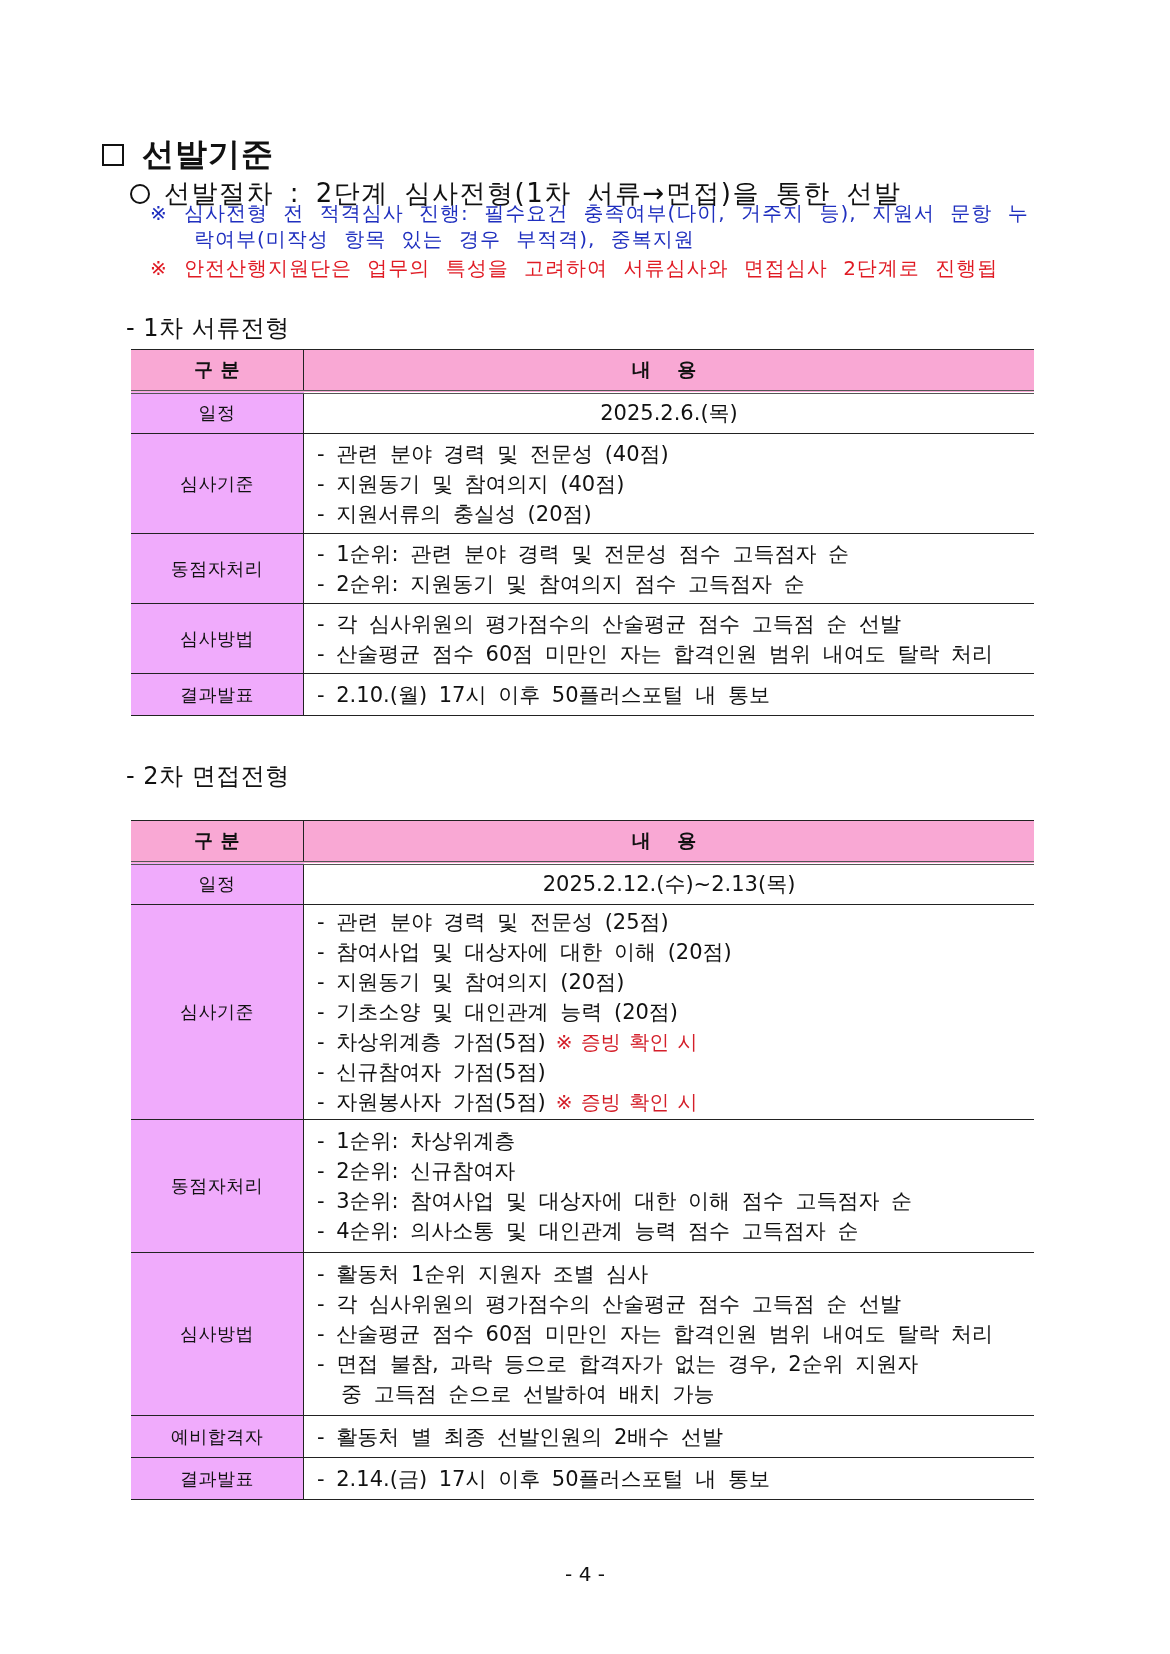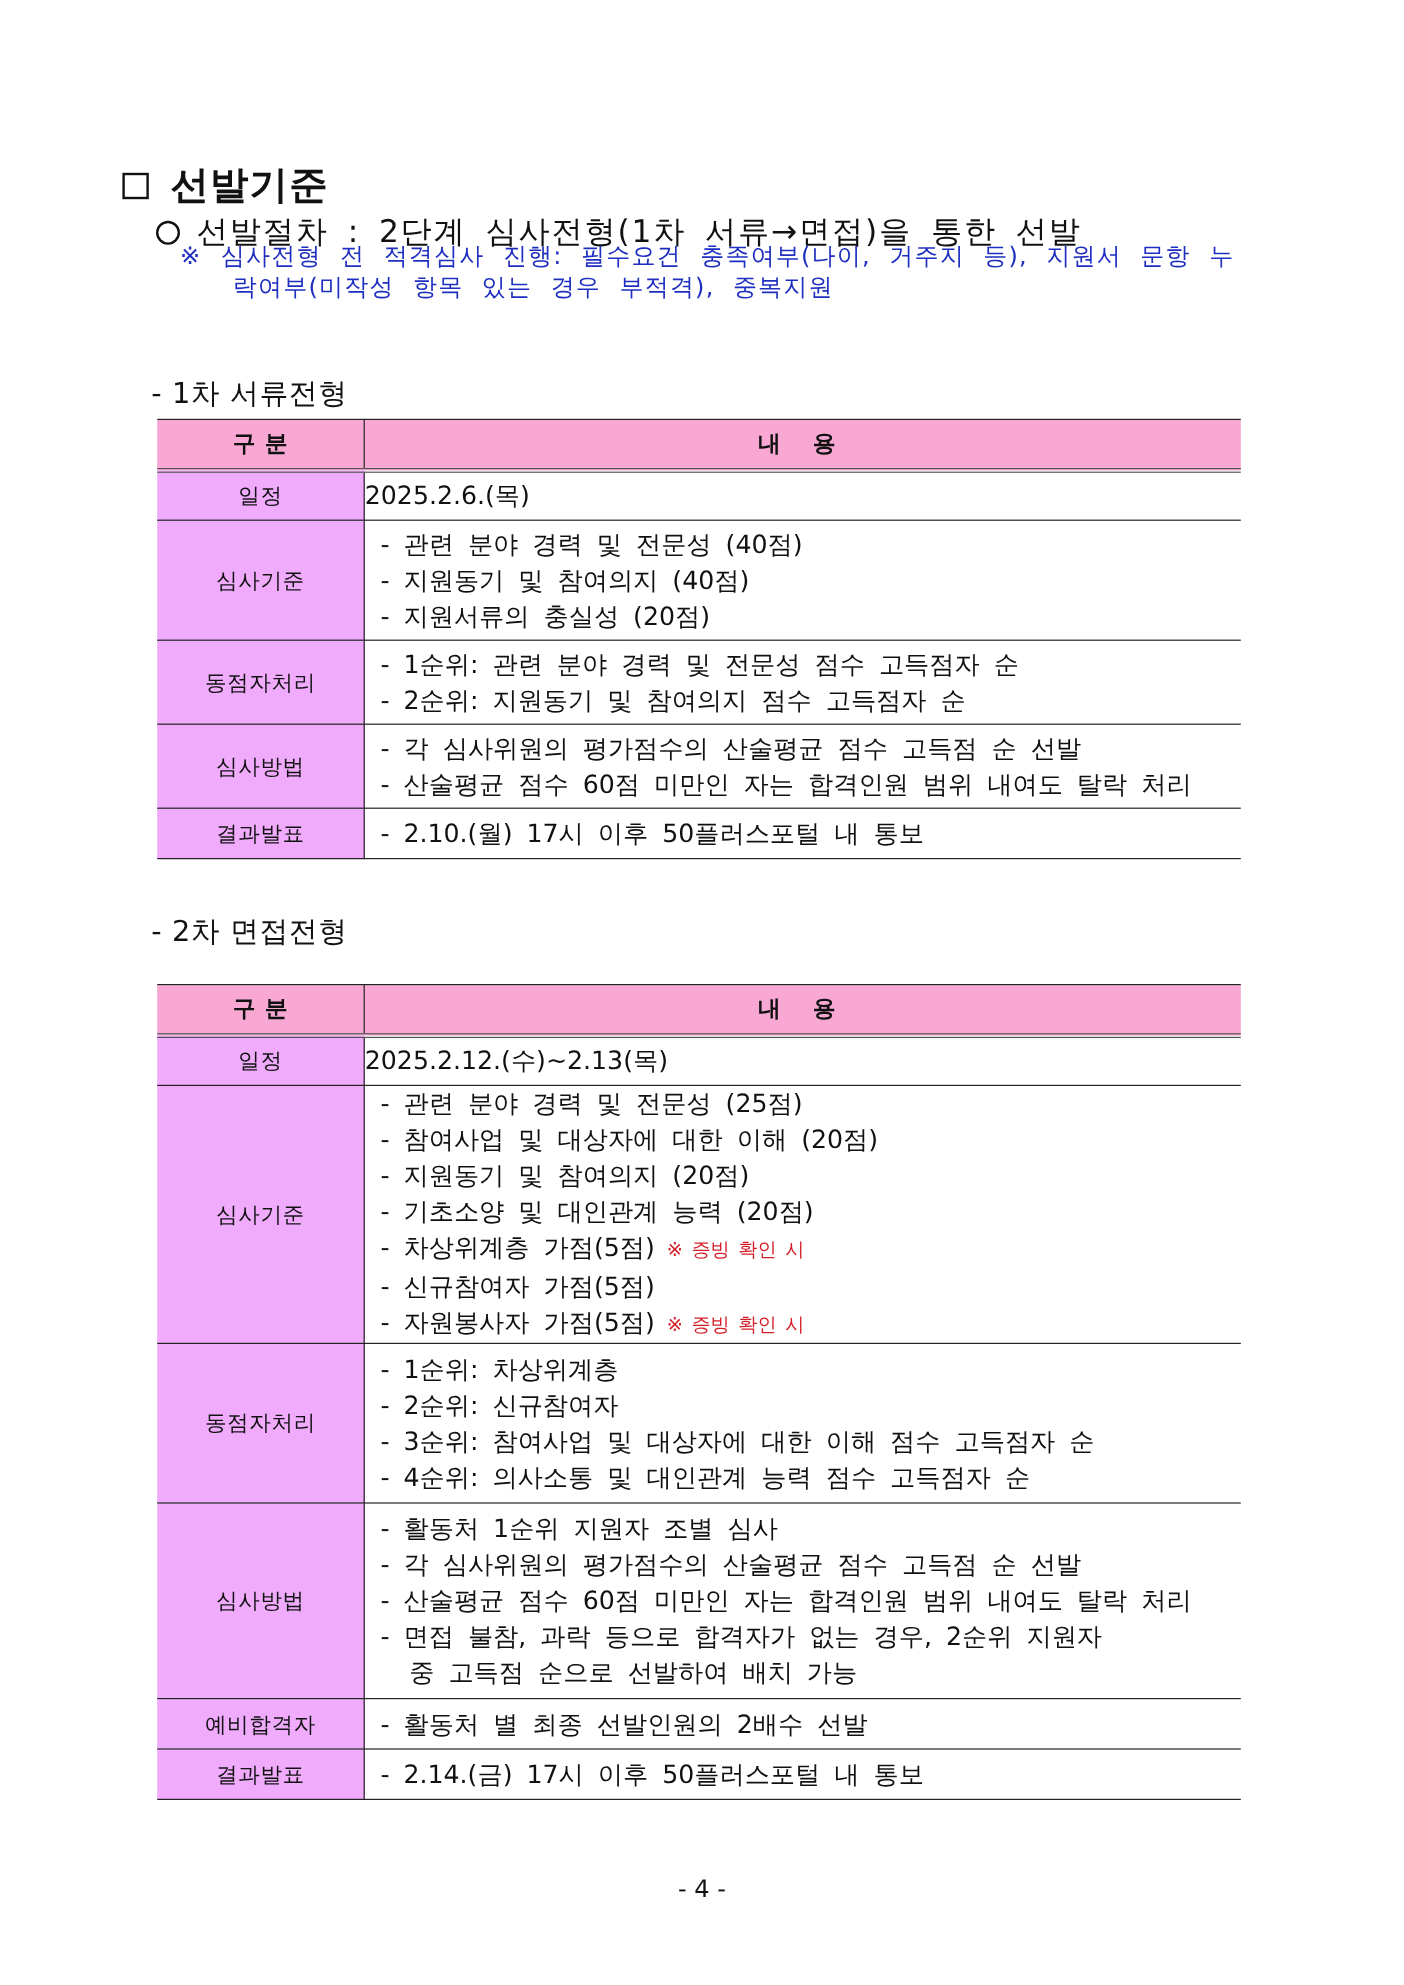--- a/index.html
+++ b/index.html
@@ -27,24 +27,24 @@
     .subhead { left: 126px; font-size: 24px; letter-spacing: 0.5px; }
 
     
     .tbl { position: absolute; left: 131px; width: 903px; border-collapse: collapse; }
     .tbl td, .tbl th { padding: 0; border-top: 1.5px solid #222; border-bottom: 1.5px solid #222; }
     .tbl .lab { width: 172px; background: #f0abfc; text-align: center; font-size: 18px; border-right: 1.5px solid #222; letter-spacing: 0.5px; }
     .tbl .hdr th { background: #f9a8d4; font-weight: bold; font-size: 19px; border-bottom: 4px double #555; }
     .tbl .hdr th.lab { border-bottom: 4px double #555; }
     .tbl .hdr .content-h { text-align: center; letter-spacing: 10px; }
     .tbl .val { font-size: 21px; padding-left: 13px; line-height: 30px; vertical-align: middle; word-spacing: 5px; }
-    .tbl .center { text-align: left; padding-left: 0; }
+    .tbl .center { text-align: center; padding-left: 0; }
     .tbl .line { display: block; }
     .tbl .line.indent { padding-left: 24px; }
-    .tbl .note-inline { color: #d41f2a; font-size: 16px; margin-left: 10px; word-spacing: 2px; margin-top: 44px; }
+    .tbl .note-inline { color: #d41f2a; font-size: 20px; margin-left: 10px; word-spacing: 2px; margin-top: 44px; }
 
     .page-num { left: 0; width: 1170px; top: 1562px; text-align: center; font-size: 20px; }
   </style>
 </head>
 <body>
 
 <div class="abs sec-title">
   <span class="sec-box"></span>
   <span>선발기준</span>
 </div>
@@ -52,20 +52,21 @@
 <div class="abs proc">
   <span class="circ"></span>
   <span class="proc-text">선발절차 : 2단계 심사전형(1차 서류→면접)을 통한 선발</span>
 </div>
 
 <div class="abs note note-blue" style="left:150px; top:200px;">
   <div><span class="mark">※</span><span>심사전형 전 적격심사 진행: 필수요건 충족여부(나이, 거주지 등), 지원서 문항 누</span></div>
   <div class="cont">락여부(미작성 항목 있는 경우 부적격), 중복지원</div>
 </div>
 <div class="abs note note-red" style="left:150px; top:255px;">
+  <div><span class="mark">※</span><span>안전산행지원단은 업무의 특성을 고려하여 서류심사와 면접심사 2단계로 진행됩</span></div>
 </div>
 
 <div class="abs subhead" style="top:312px;">- 1차 서류전형</div>
 
 <table class="tbl" style="top:349px;">
   <tbody>
       <tr class="hdr" style="height:42px;">
     <th class="lab">구 분</th>
     <th class="content-h">내 용</th>
   </tr>

